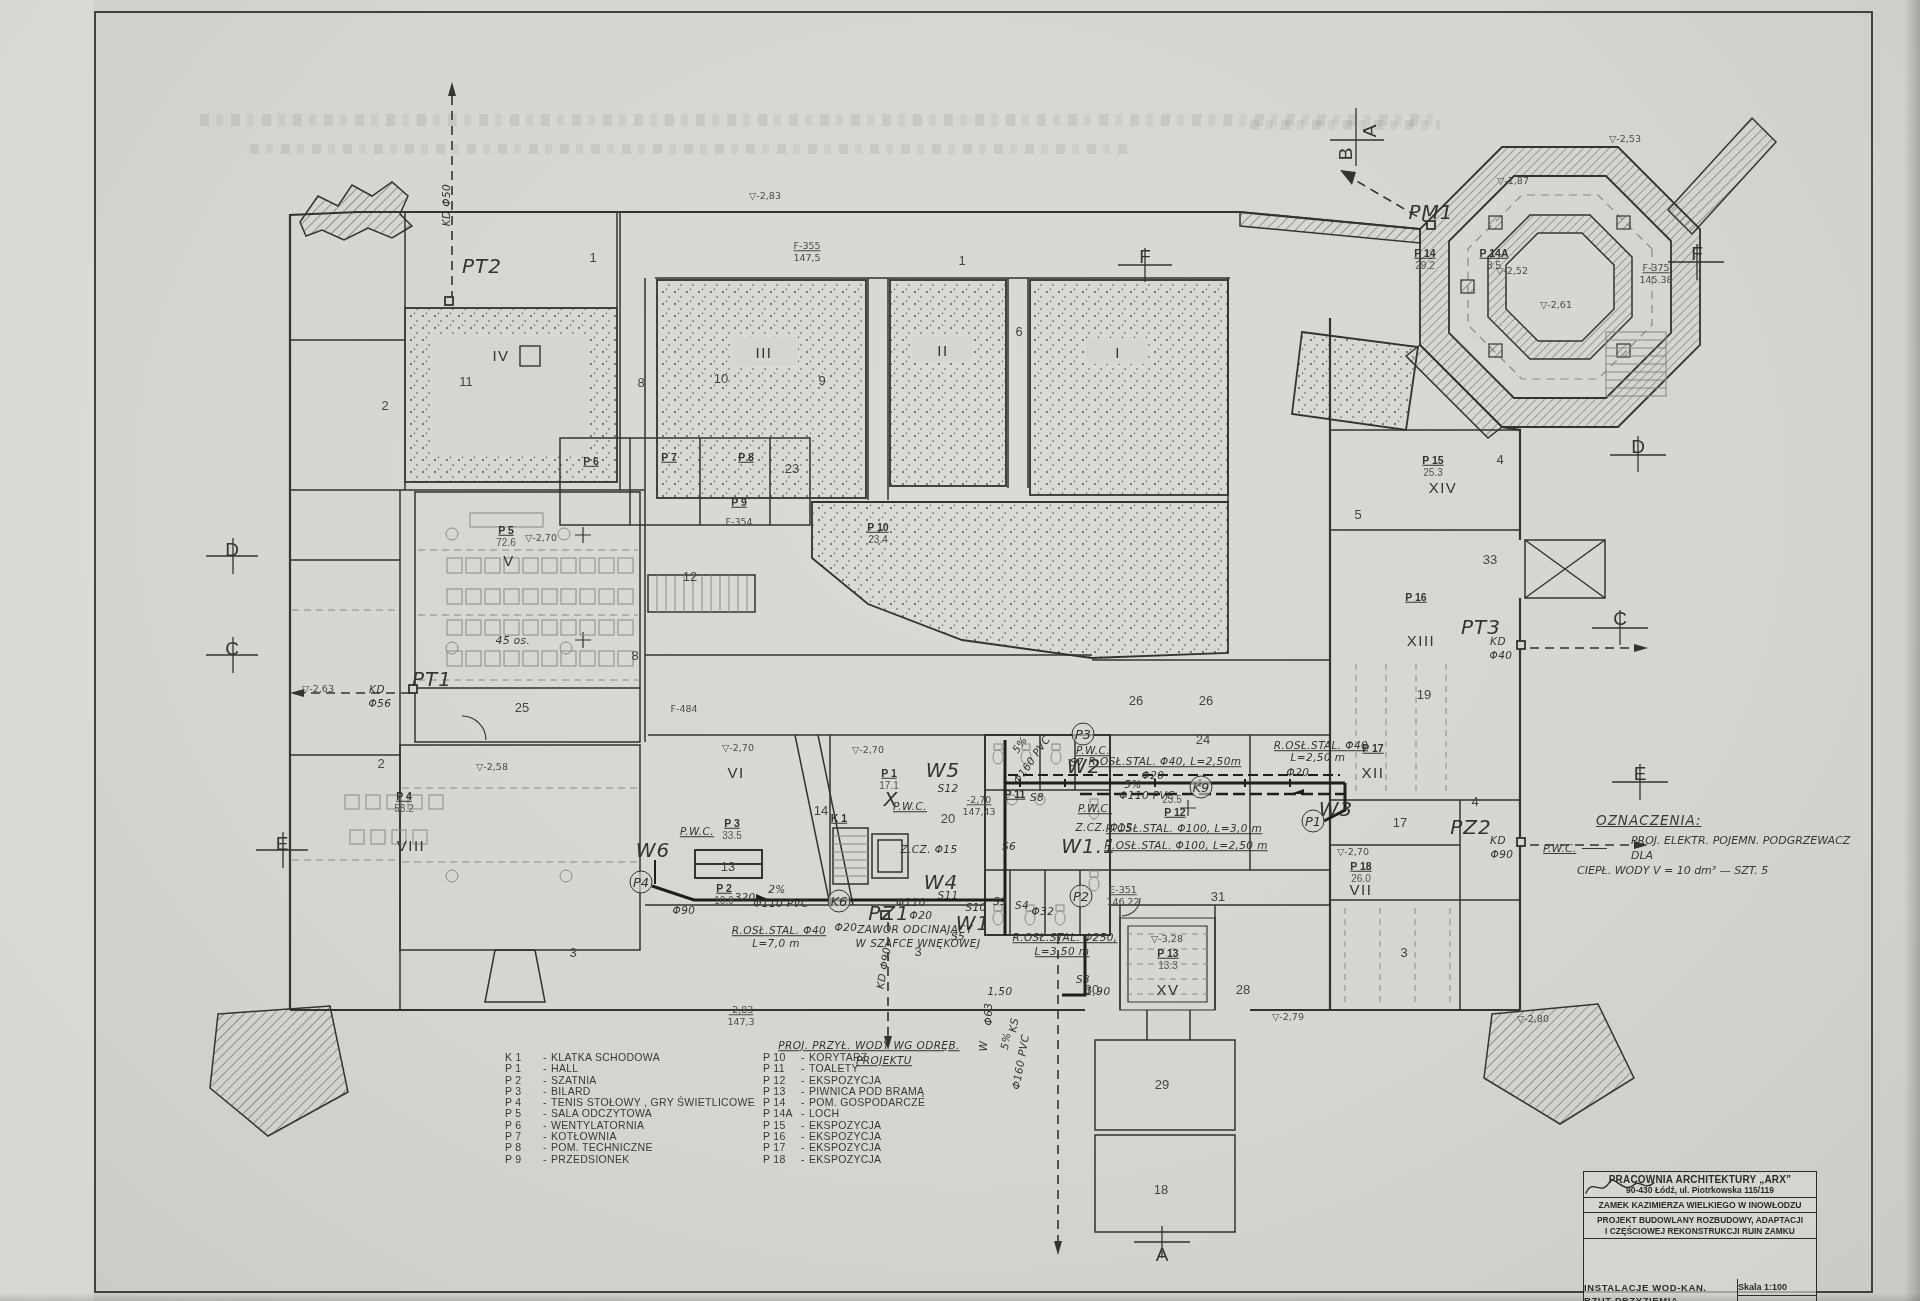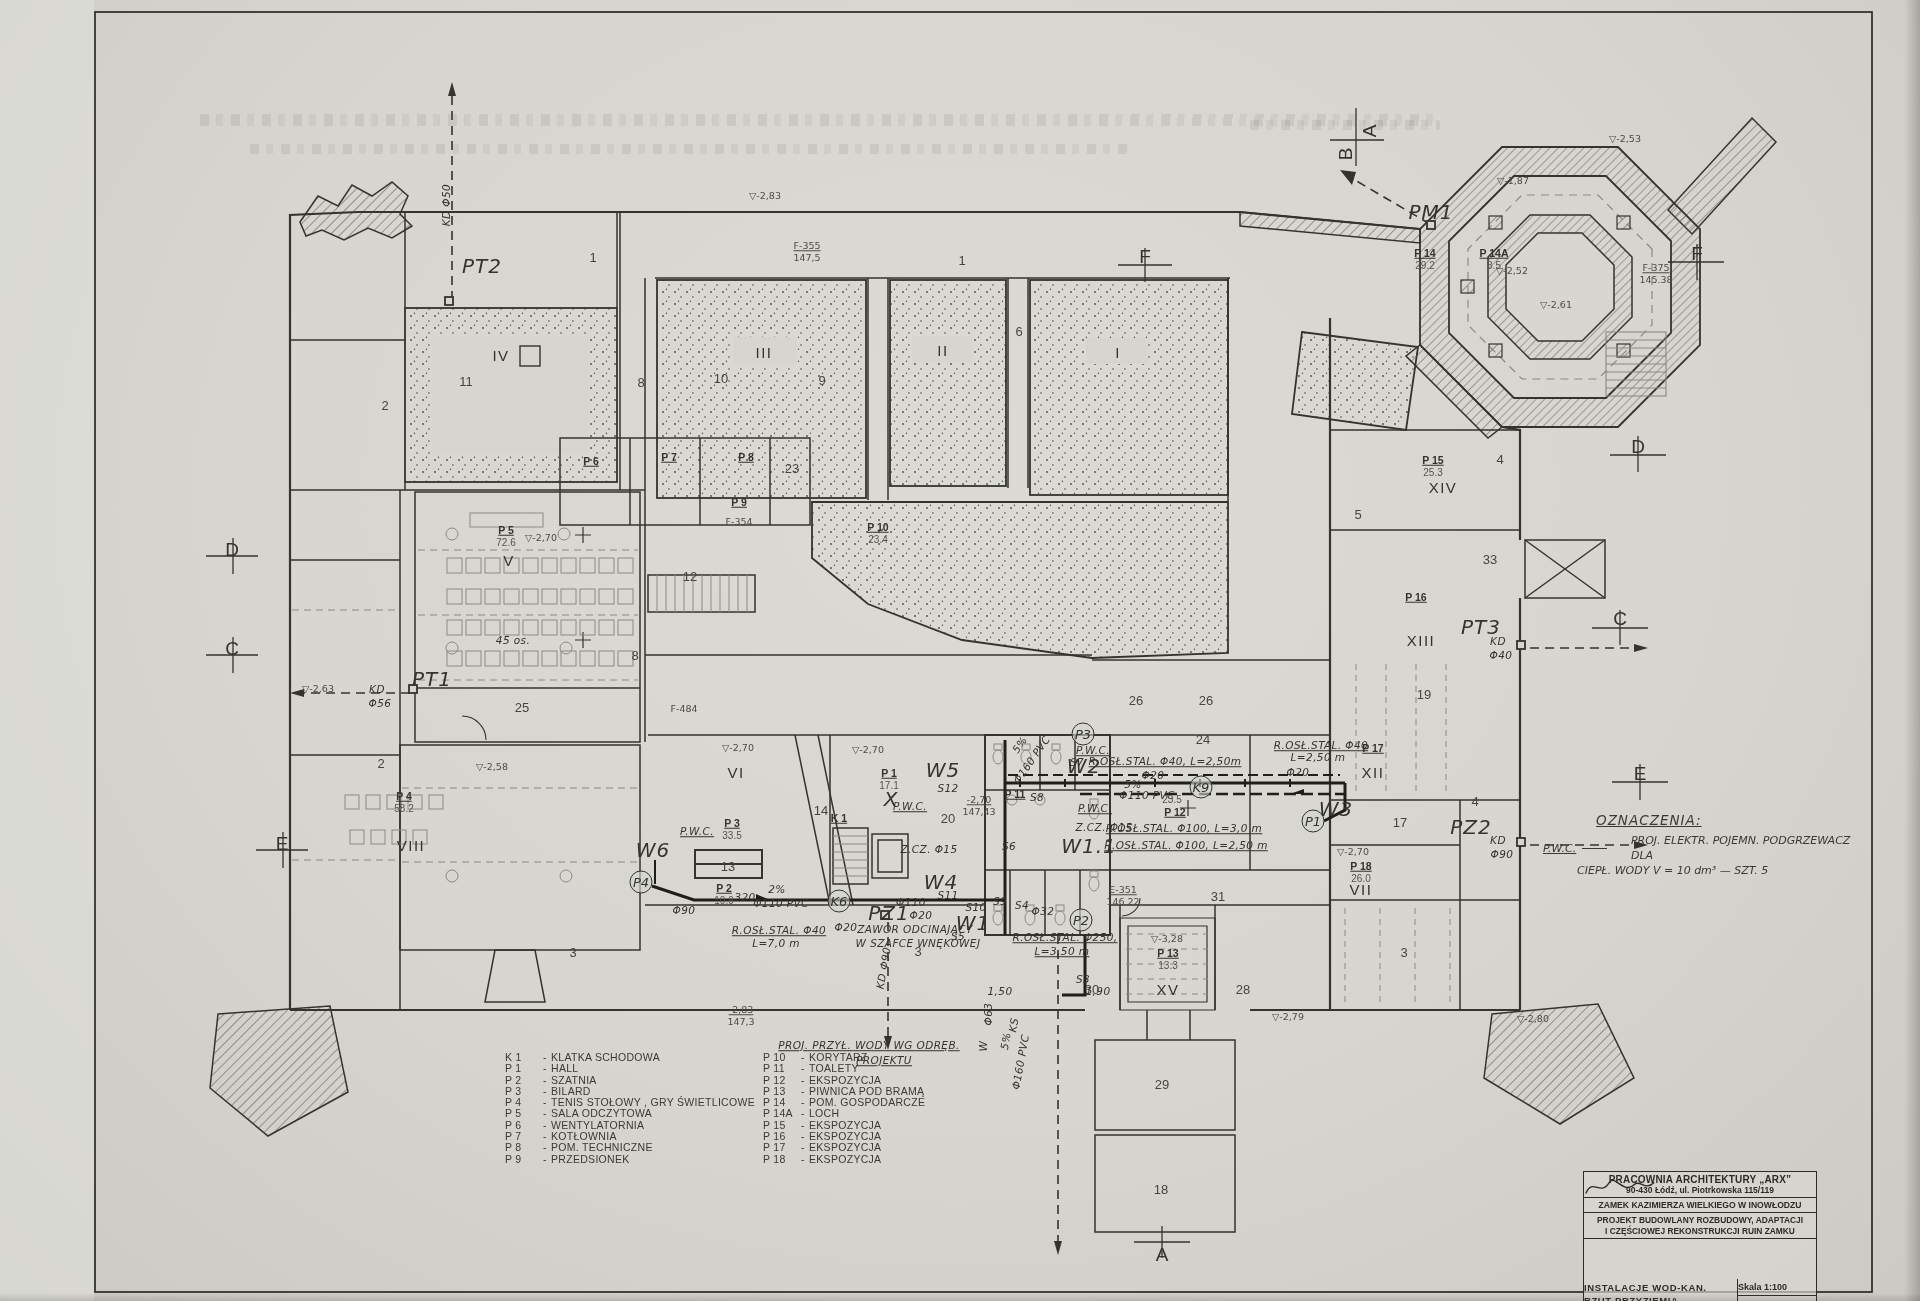--- a/index.html
+++ b/index.html
@@ -368,21 +368,21 @@
       <span class="pl big" style="left: 973px; top: 923px; transform: translate(-50%, -50%);">W1</span>
       <span class="pl big" style="left: 1089px; top: 846px; transform: translate(-50%, -50%);">W1.1</span>
       <span class="pl big" style="left: 1084px; top: 766px; transform: translate(-50%, -50%);">W2</span>
       <span class="pl big" style="left: 1336px; top: 809px; transform: translate(-50%, -50%);">W3</span>
       <span class="pl big" style="left: 941px; top: 882px; transform: translate(-50%, -50%);">W4</span>
       <span class="pl big" style="left: 943px; top: 770px; transform: translate(-50%, -50%);">W5</span>
       <span class="pl big" style="left: 653px; top: 850px; transform: translate(-50%, -50%);">W6</span>
       <span class="pl big" style="left: 891px; top: 799px; transform: translate(-50%, -50%);">X</span>
       <span class="pl circ" style="left: 641px; top: 882px; transform: translate(-50%, -50%);">P4</span>
       <span class="pl circ" style="left: 1083px; top: 734px; transform: translate(-50%, -50%);">P3</span>
-      <span class="pl circ" style="left: 1081px; top: 896px; transform: translate(-50%, -50%); margin-top: 24px;">P2</span>
+      <span class="pl circ" style="left: 1081px; top: 896px; transform: translate(-50%, -50%);">P2</span>
       <span class="pl circ" style="left: 1313px; top: 821px; transform: translate(-50%, -50%);">P1</span>
       <span class="pl circ" style="left: 1201px; top: 787px; transform: translate(-50%, -50%);">K9</span>
       <span class="pl circ" style="left: 839px; top: 901px; transform: translate(-50%, -50%);">K6</span>
       <span class="pl hand" style="left: 447px; top: 205px; transform: translate(-50%, -50%) rotate(-90deg);">KD Φ50</span>
       <span class="pl hand" style="left: 377px; top: 690px; transform: translate(-50%, -50%);">KD</span>
       <span class="pl hand" style="left: 380px; top: 704px; transform: translate(-50%, -50%);">Φ56</span>
       <span class="pl hand" style="left: 1498px; top: 642px; transform: translate(-50%, -50%);">KD</span>
       <span class="pl hand" style="left: 1501px; top: 656px; transform: translate(-50%, -50%);">Φ40</span>
       <span class="pl hand" style="left: 1498px; top: 841px; transform: translate(-50%, -50%);">KD</span>
       <span class="pl hand" style="left: 1502px; top: 855px; transform: translate(-50%, -50%);">Φ90</span>

